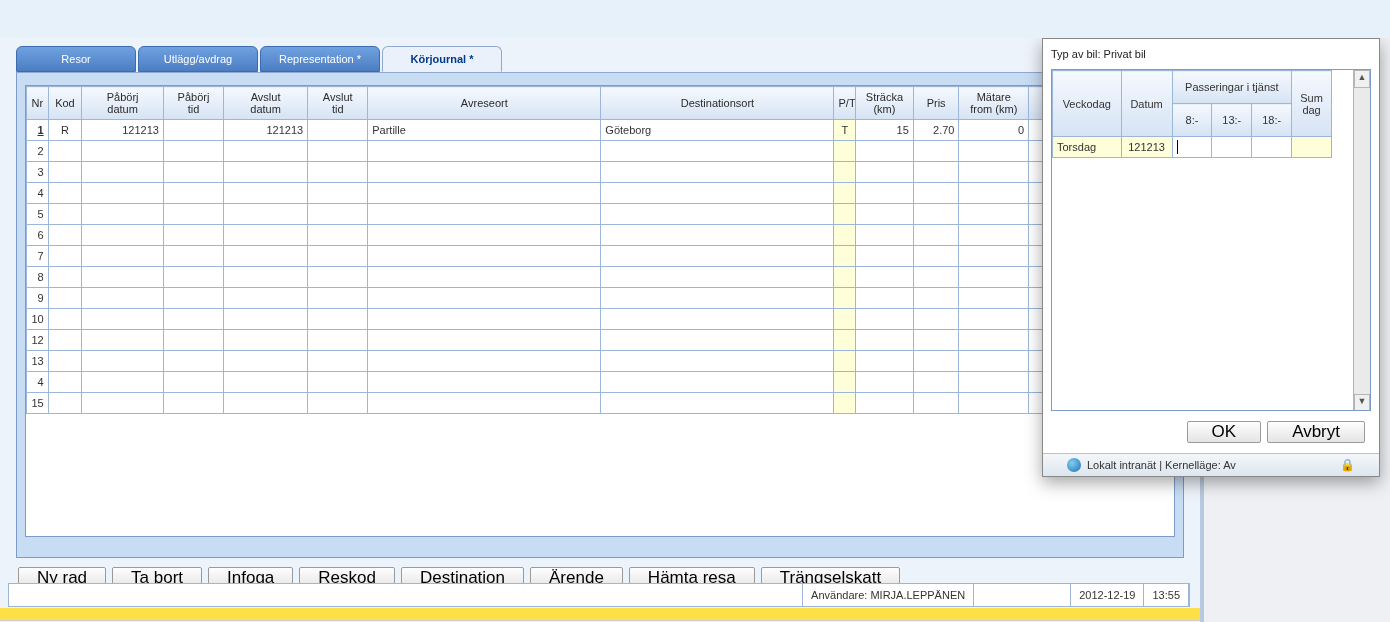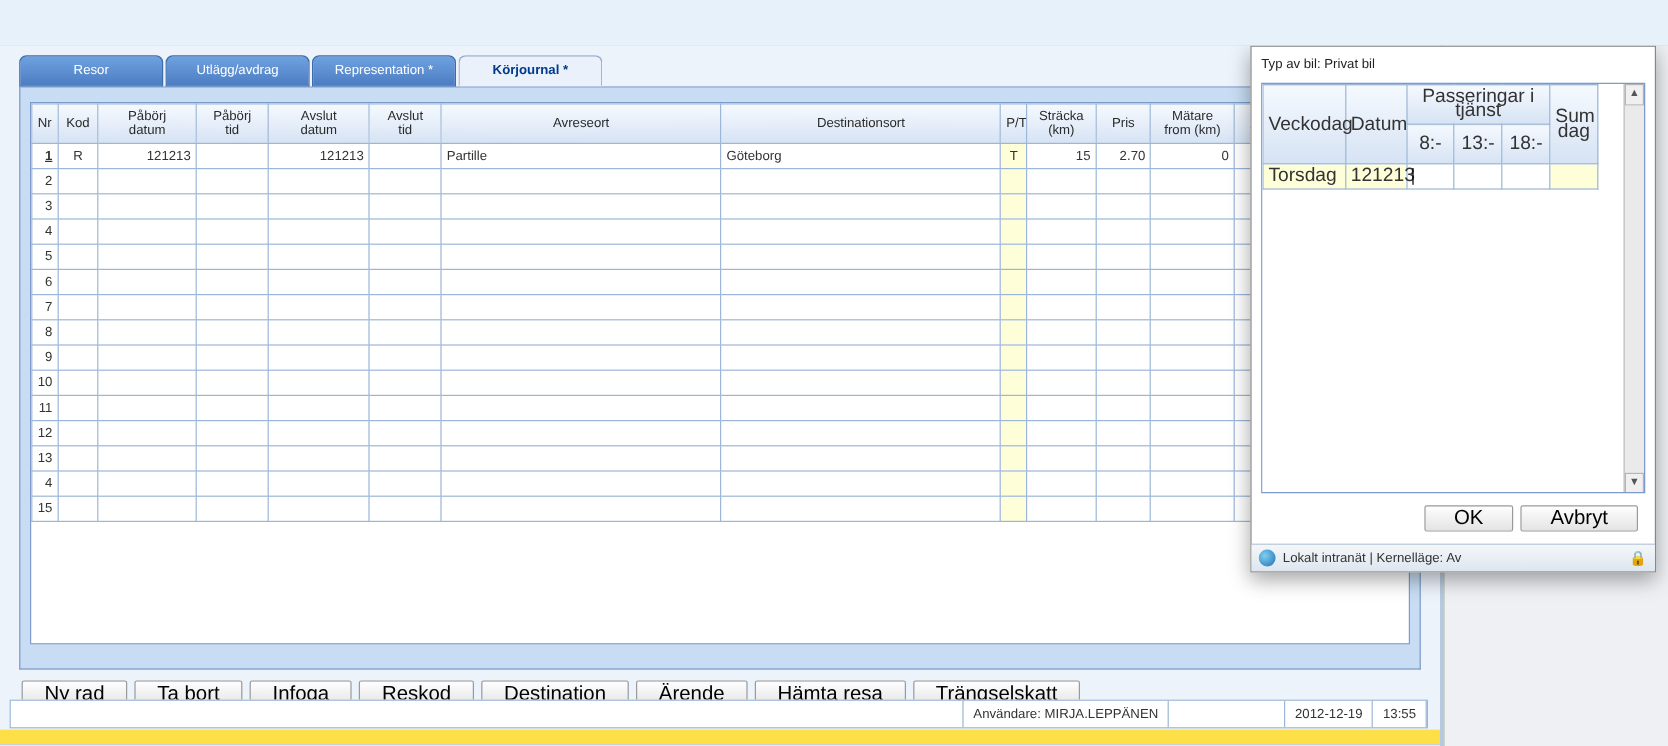--- a/index.html
+++ b/index.html
@@ -57,33 +57,33 @@
   .side-back { position:absolute; left:1204px; top:0; width:186px; height:622px; background:#eef0f3; }
 
   
   .dialog { position:absolute; left:1042px; top:0; width:336px; background:#fff; border:1px solid #888; box-shadow:0 6px 16px rgba(0,0,0,.35);}
   .dialog-body { padding:8px 8px 4px 8px; }
   .dlg-line { font-size:11px; color:#222; line-height:14px; }
   .dlg-grid-wrap { margin-top:8px; border:1px solid #7b9cc9; background:#c8ddf4; padding:0; }
   .dlg-scroll { background:#fff; height:340px; position:relative; overflow:hidden;}
 
   table.dlg { border-collapse:collapse; table-layout:fixed; width:280px;}
-  table.dlg th, table.dlg td { border:1px solid #9bb6d8; padding:0 4px; font-size:16px;}
+  table.dlg th, table.dlg td { border:1px solid #9bb6d8; padding:0 4px; font-size:11px;}
   table.dlg th { background:linear-gradient(#f5f9fe,#d6e3f4); font-weight:normal; text-align:center; height:32px; line-height:12px; }
   table.dlg td { height:20px; background:#fff;}
   table.dlg td.yel { background:#feffd9;}
   .dlg-head-top{height:16px;}
   .dlg-vscroll{position:absolute;right:0;top:0;width:16px;height:100%;background:#efefef;border-left:1px solid #b5b5b5;}
   .dlg-vscroll .vbtn{height:16px;background:#f0f0f0;border:1px solid #b5b5b5;text-align:center;font-size:9px;line-height:12px;color:#555;}
   .dlg-vscroll .track{height:306px;background:#eaeaea;}
 
   .dlg-btns { display:flex; justify-content:flex-end; gap:6px; padding:10px 6px 6px 6px;}
   .dlg-btns .btn { padding:0 24px;}
 
-  .ie-status { height:22px; background:linear-gradient(#f4f7f9,#dde6ef); border-top:1px solid #b5c5d7; display:flex; align-items:center; padding:0 6px; gap:6px; font-size:11px; color:#333;justify-content:flex-end;}
+  .ie-status { height:22px; background:linear-gradient(#f4f7f9,#dde6ef); border-top:1px solid #b5c5d7; display:flex; align-items:center; padding:0 24px; gap:6px; font-size:11px; color:#333;justify-content:flex-end;}
   .globe{width:14px;height:14px;border-radius:50%;background:radial-gradient(circle at 5px 5px,#7fcff0,#1f6fb5);flex:none;}
   .lock{margin-left:auto;font-size:12px;color:#d29a2a;}
 
   .edit-cursor { display:inline-block; width:1px; height:14px; background:#000; vertical-align:middle;}
 </style>
 </head>
 <body>
 
 <div class="app">
 
@@ -300,37 +300,20 @@
                 <td></td>
                 <td class="pt"></td>
                 <td class="num"></td>
                 <td class="num"></td>
                 <td class="num"></td>
                 <td class="num"></td>
                 <td class="ctr"></td>
                 <td></td>
               </tr>
               <tr>
-                <td class="rownum">11</td>
-                <td class="ctr"></td>
-                <td class="num"></td>
-                <td></td>
-                <td class="num"></td>
-                <td></td>
-                <td></td>
-                <td></td>
-                <td class="pt"></td>
-                <td class="num"></td>
-                <td class="num"></td>
-                <td class="num"></td>
-                <td class="num"></td>
-                <td class="ctr"></td>
-                <td></td>
-              </tr>
-              <tr>
                 <td class="rownum">12</td>
                 <td class="ctr"></td>
                 <td class="num"></td>
                 <td></td>
                 <td class="num"></td>
                 <td></td>
                 <td></td>
                 <td></td>
                 <td class="pt"></td>
                 <td class="num"></td>

